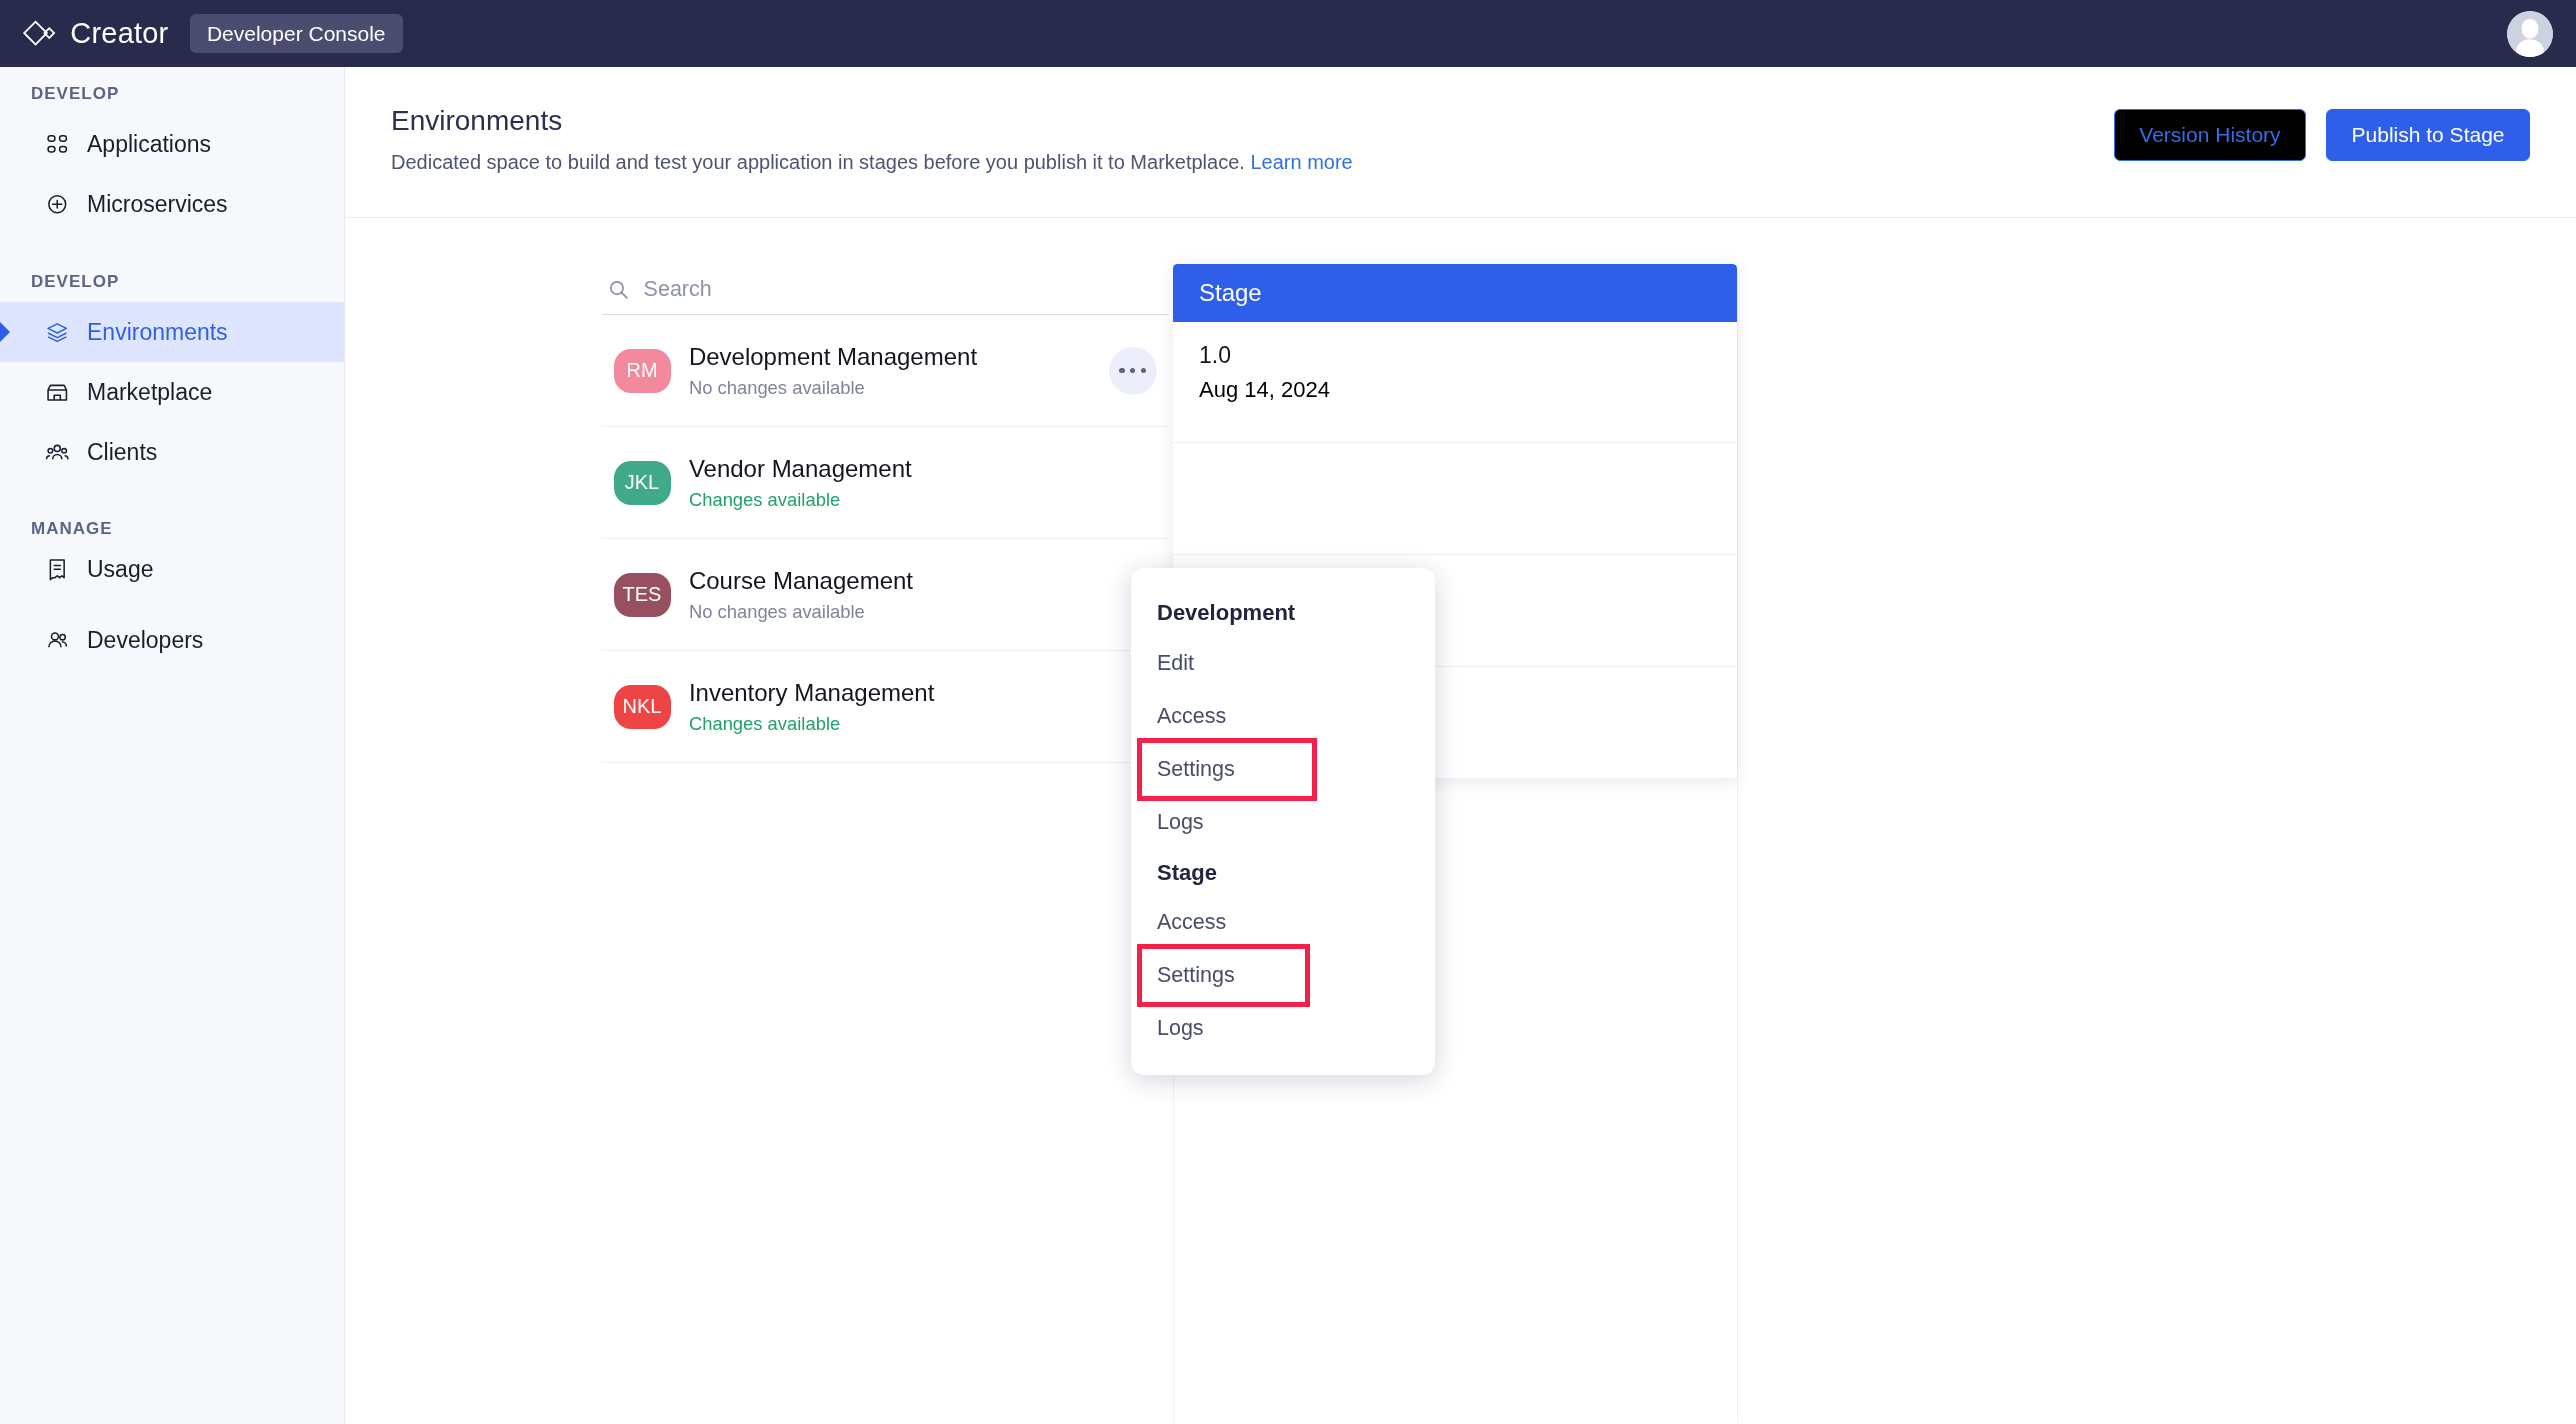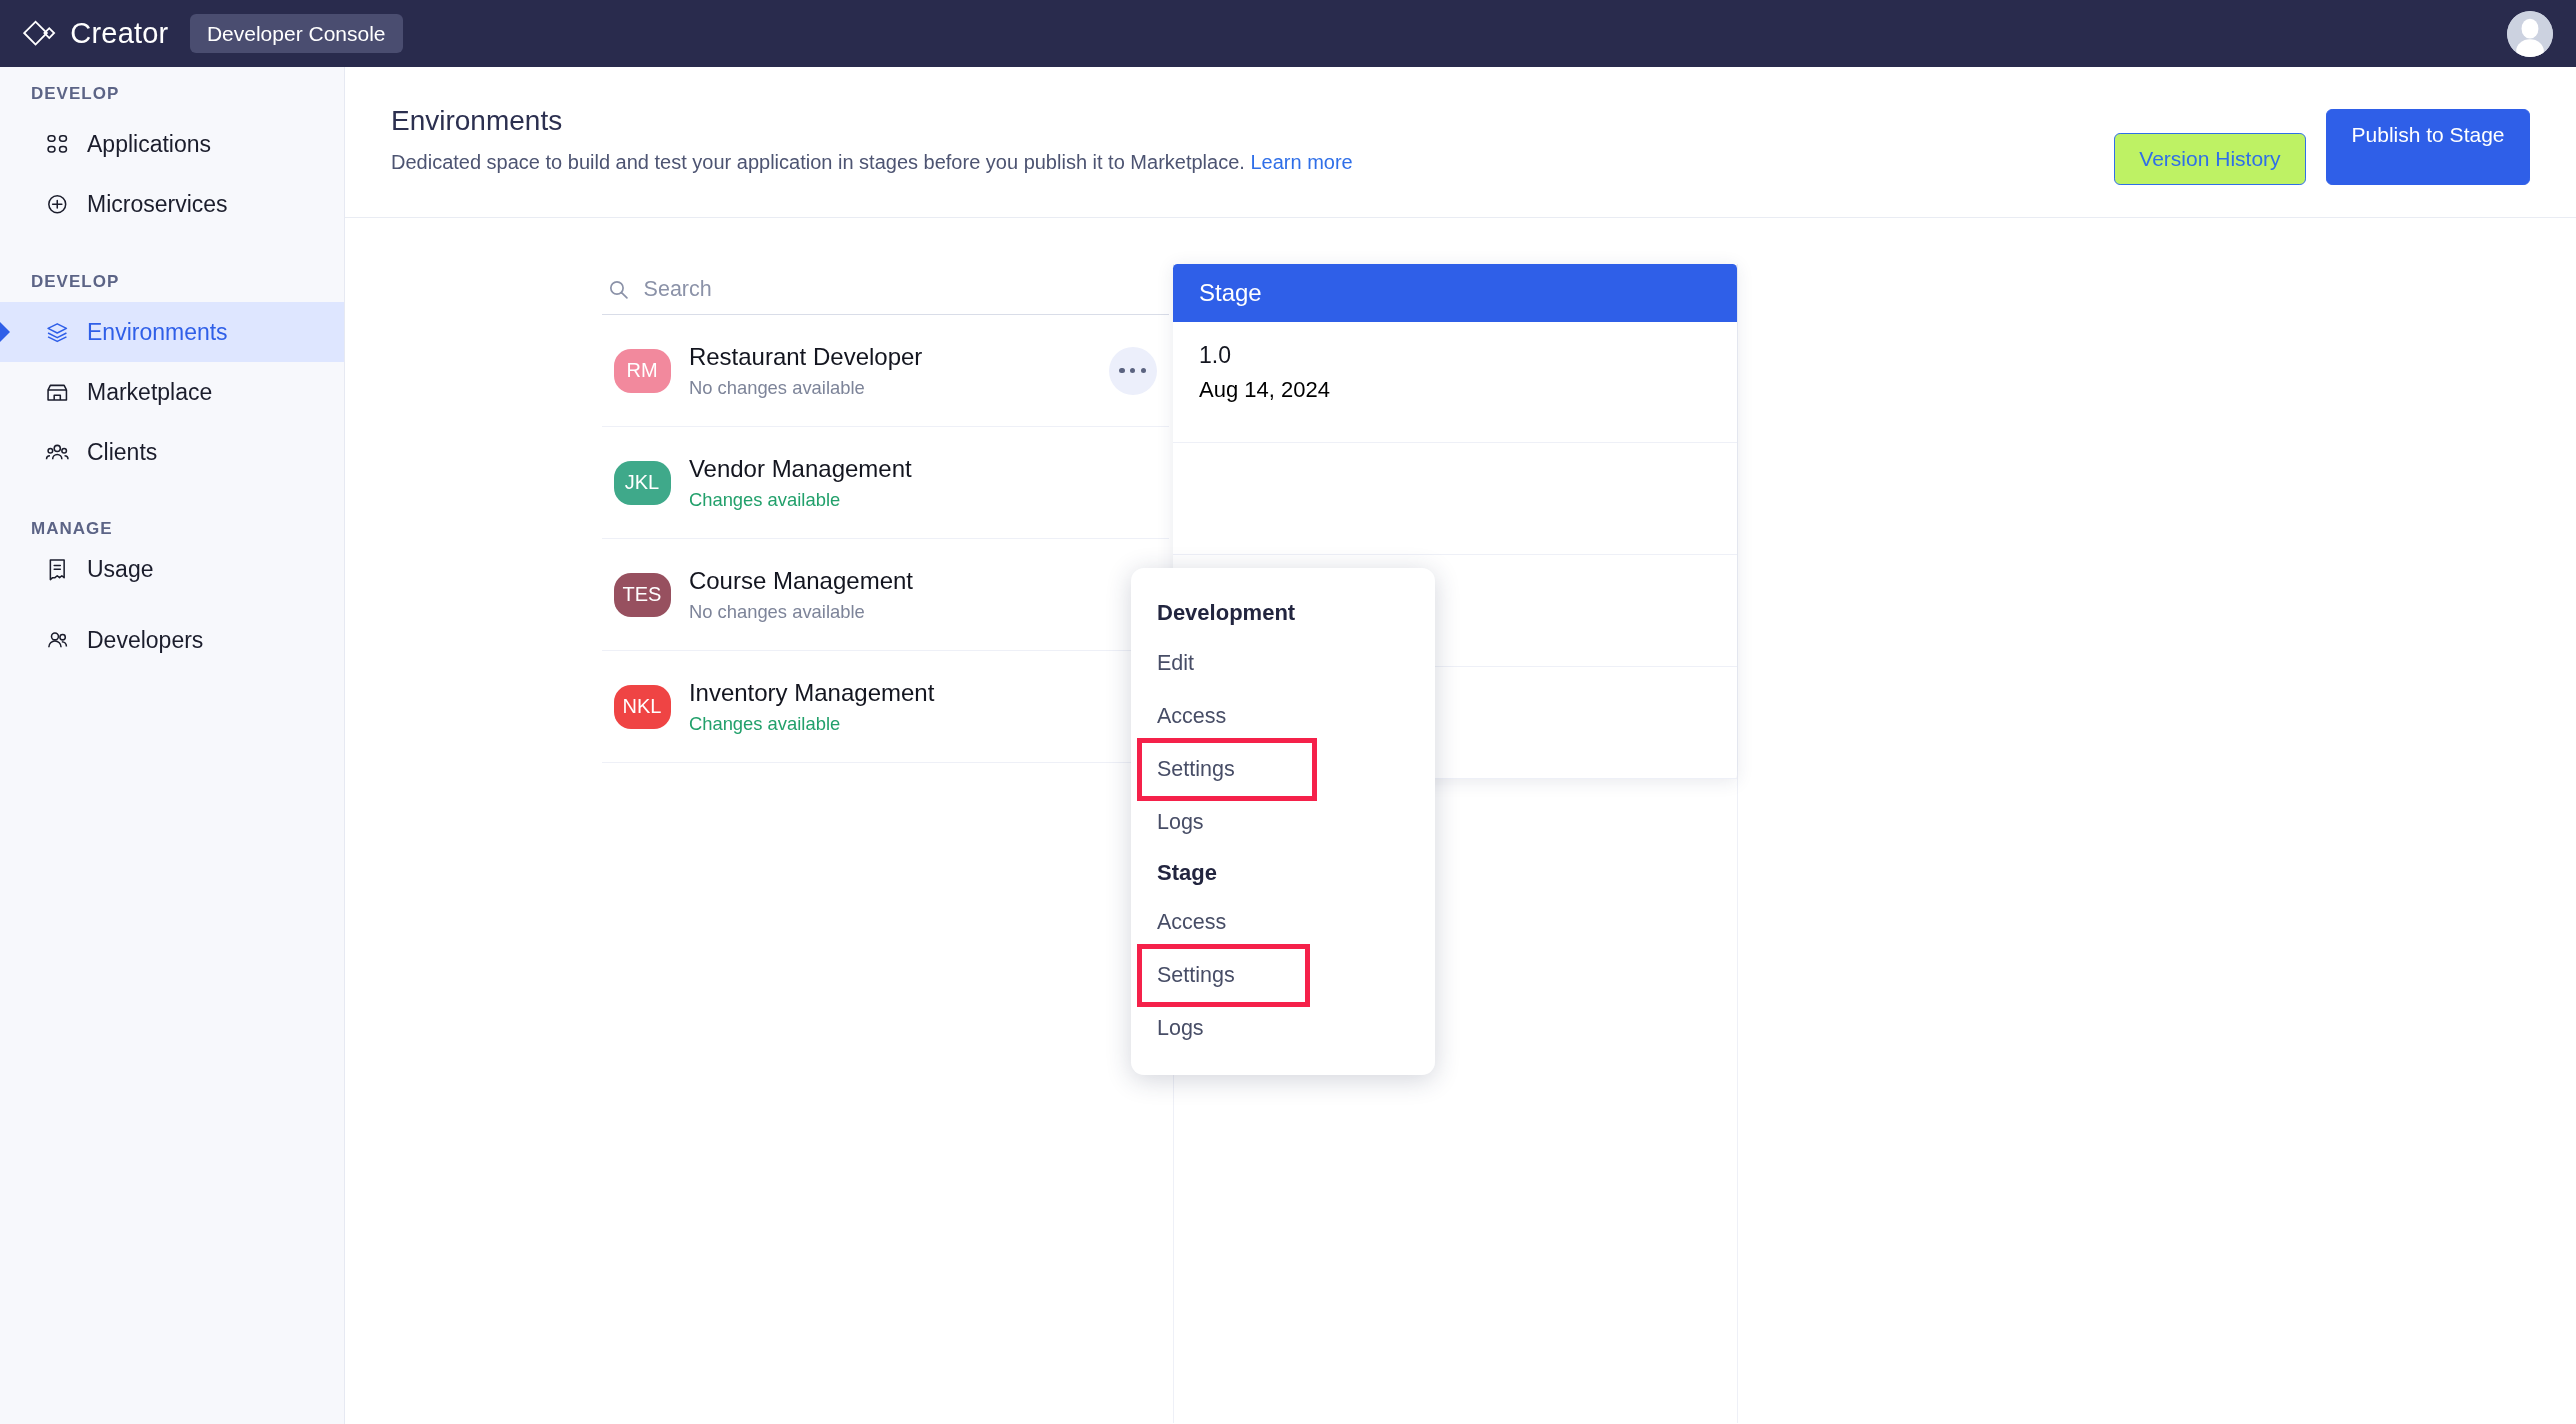--- a/index.html
+++ b/index.html
@@ -84,21 +84,21 @@
   }
   .page-sub a { color: #2f6fe8; text-decoration: none; }
   .head-actions {
     position: absolute; right: 46px; top: 42px;
     display: flex; gap: 20px;
   }
   .btn {
     font-size: 21px; border-radius: 6.1px; padding: 13px 24.5px;
     cursor: pointer; white-space: nowrap;
   }
-  .btn-outline { background: #bef264; color: #2f6fe8; border: 1.5px solid #2f6fe8; margin-top: 24px; }
+  .btn-outline { background: #000000; color: #2f6fe8; border: 1.5px solid #2f6fe8; }
   .btn-primary { background: #2f5fe8; color: #ffffff; border: 1.5px solid #2f5fe8; }
 
   
   .board { position: relative; height: 1205px; }
 
   
   .applist {
     position: absolute; left: 257px; top: 46px; width: 567px;
   }
   .searchrow {
@@ -327,21 +327,21 @@
             <circle cx="13" cy="13" r="8"></circle>
               <path d="M19 19l7 7"></path>
           </svg>
         </span>
         <input class="search-input" type="text" placeholder="Search" style="">
       </div>
 
       <div class="app-row">
         <div class="app-avatar" style="background:#f2899d">RM</div>
         <div class="app-texts">
-          <div class="app-name">Restaurant Developer</div>
+          <div class="app-name">Development Management</div>
           <div class="app-status status-none">No changes available</div>
         </div>
         <div class="dots-btn">
             <i></i>
             <i></i>
             <i></i>
           </div>
       </div>
 
       <div class="app-row">

